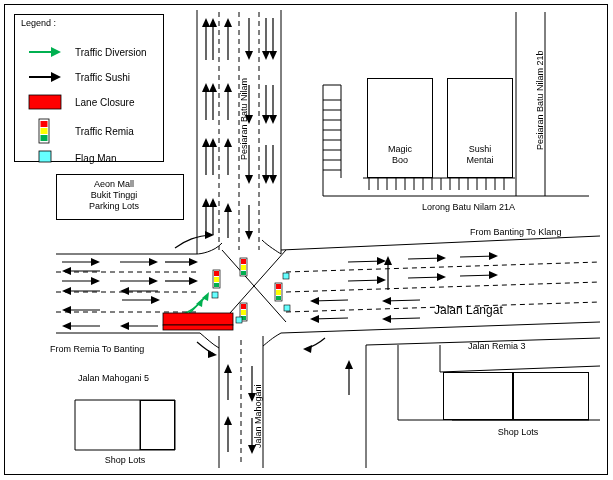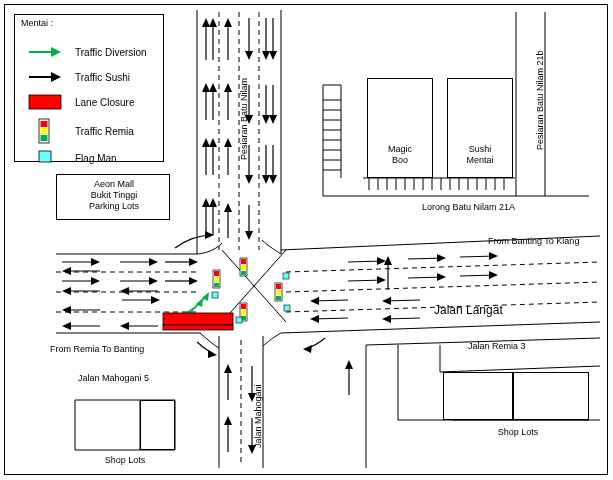--- a/index.html
+++ b/index.html
@@ -284,21 +284,21 @@
 
     <g>
       <rect x="283" y="273" width="6" height="6" fill="#66ffff" stroke="#000" stroke-width="0.6"></rect>
       <rect x="284" y="305" width="6" height="6" fill="#66ffff" stroke="#000" stroke-width="0.6"></rect>
       <rect x="236" y="317" width="6" height="6" fill="#66ffff" stroke="#000" stroke-width="0.6"></rect>
       <rect x="212" y="292" width="6" height="6" fill="#66ffff" stroke="#000" stroke-width="0.6"></rect>
     </g>
   </svg>
 
   <div class="legend-box">
-    <div class="legend-title" style="left:6px;top:3px;">Mentai :</div>
+    <div class="legend-title" style="left:6px;top:3px;">Legend :</div>
 
     <svg width="150" height="148">
 
       <g stroke="#00b050" fill="#00b050" stroke-width="2">
         <path d="M14,37 L38,37"></path>
         <path d="M36,32 L46,37 L36,42 Z" stroke="none"></path>
       </g>
 
       <g stroke="#000" fill="#000" stroke-width="2">
         <path d="M14,62 L38,62"></path>
@@ -315,21 +315,21 @@
       <rect x="24" y="136" width="12" height="11" fill="#66ffff" stroke="#000" stroke-width="0.8"></rect>
     </svg>
 
     <div class="legend-item" style="top:32px;">Traffic Diversion</div>
     <div class="legend-item" style="top:57px;">Traffic Sushi</div>
     <div class="legend-item" style="top:82px;">Lane Closure</div>
     <div class="legend-item" style="top:111px;">Traffic Remia</div>
     <div class="legend-item" style="top:138px;">Flag Man</div>
   </div>
 
-  <div class="box" style="left:56px;top:174px;width:114px;height:46px;">
+  <div class="box" style="left:56px;top:174px;width:128px;height:46px;">
     <div class="lbl c" style="left:0;top:4px;width:114px;">Aeon Mall
 Bukit Tinggi
 Parking Lots</div>
   </div>
 
   <div class="box" style="left:367px;top:78px;width:66px;height:100px;">
     
   </div>
   <div class="box" style="left:447px;top:78px;width:66px;height:100px;">
     
@@ -351,18 +351,18 @@
   </div>
 
   <div class="lbl c" style="left:85px;top:455px;width:80px;">Shop Lots</div>
   <div class="lbl c" style="left:478px;top:427px;width:80px;">Shop Lots</div>
 
   <div class="vert" style="left:239px;top:160px;">Pesiaran Batu Nilam</div>
   <div class="vert" style="left:535px;top:150px;">Pesiaran Batu Nilam 21b</div>
   <div class="vert" style="left:253px;top:448px;">Jalan Mahogani</div>
 
   <div class="lbl" style="left:422px;top:202px;">Lorong Batu Nilam 21A</div>
-  <div class="lbl" style="left:470px;top:236px;margin-left:18px;">From Banting To Klang</div>
+  <div class="lbl" style="left:470px;top:227px;">From Banting To Klang</div>
   <div class="lbl" style="left:434px;top:305px;font-size:12px;">Jalan Langat</div>
   <div class="lbl" style="left:50px;top:344px;">From Remia To Banting</div>
   <div class="lbl" style="left:78px;top:373px;">Jalan Mahogani 5</div>
   <div class="lbl" style="left:468px;top:341px;">Jalan Remia 3</div>
 </div>
 
 </body></html>

